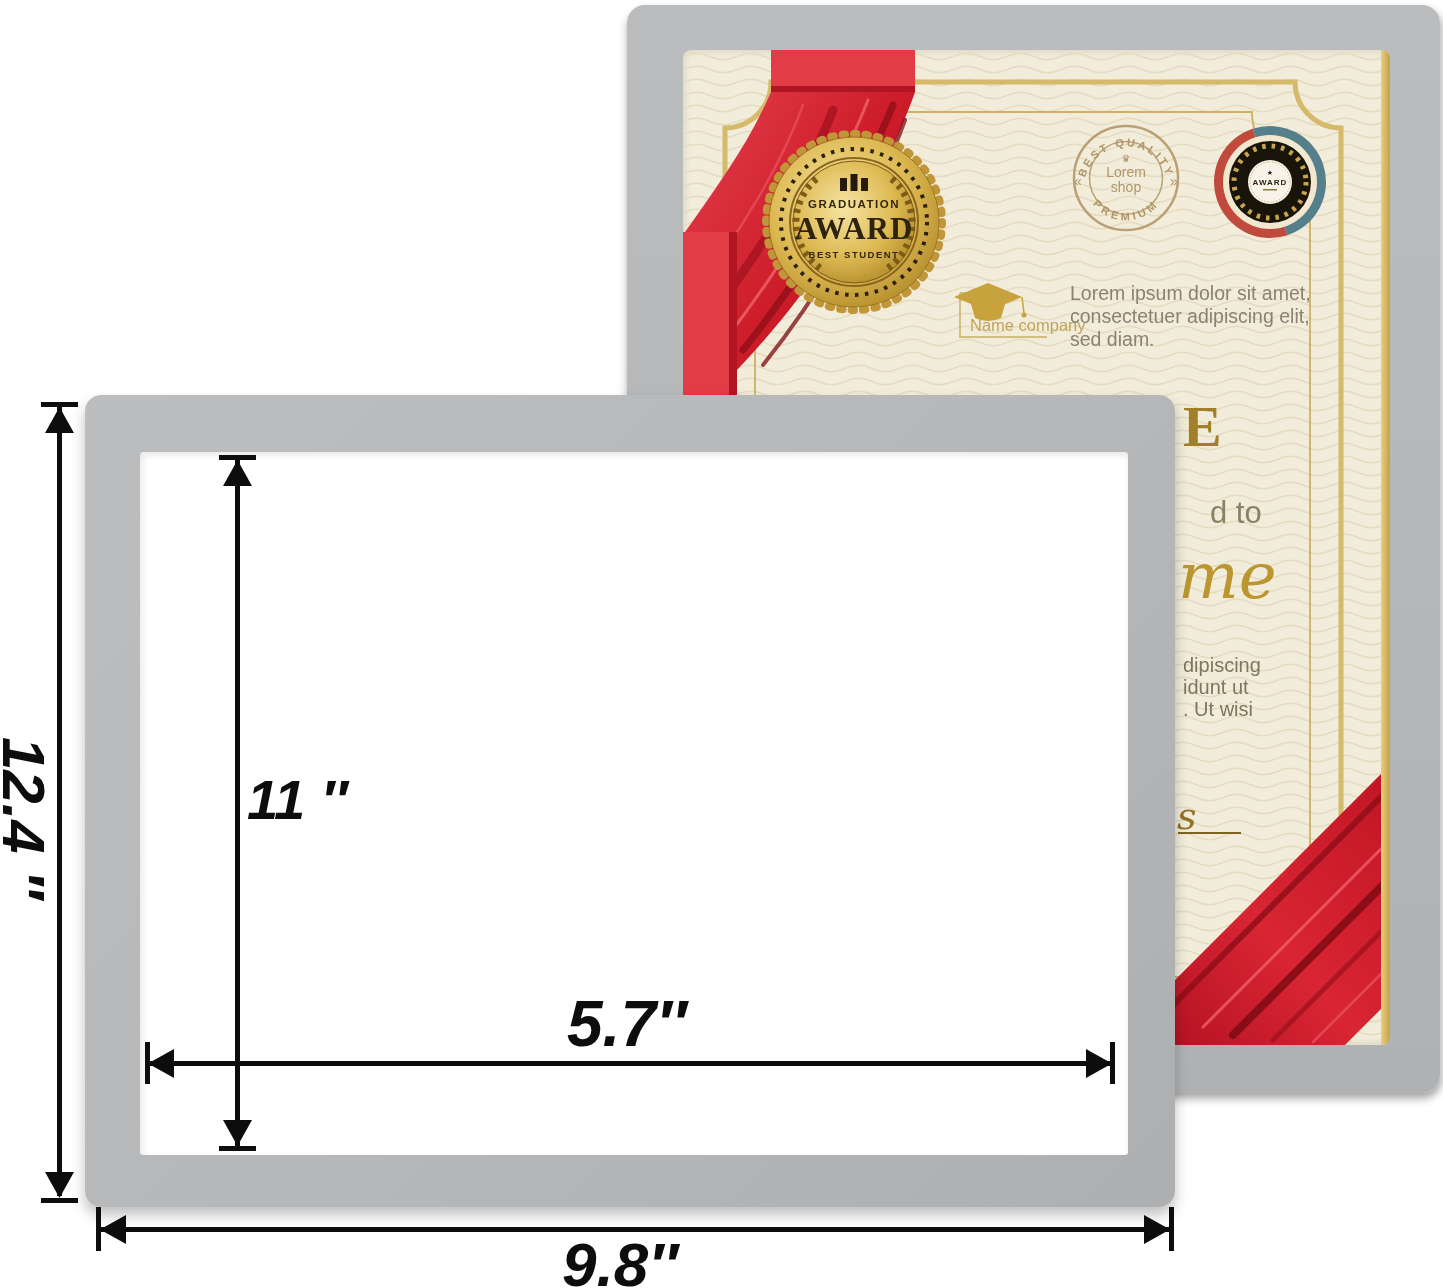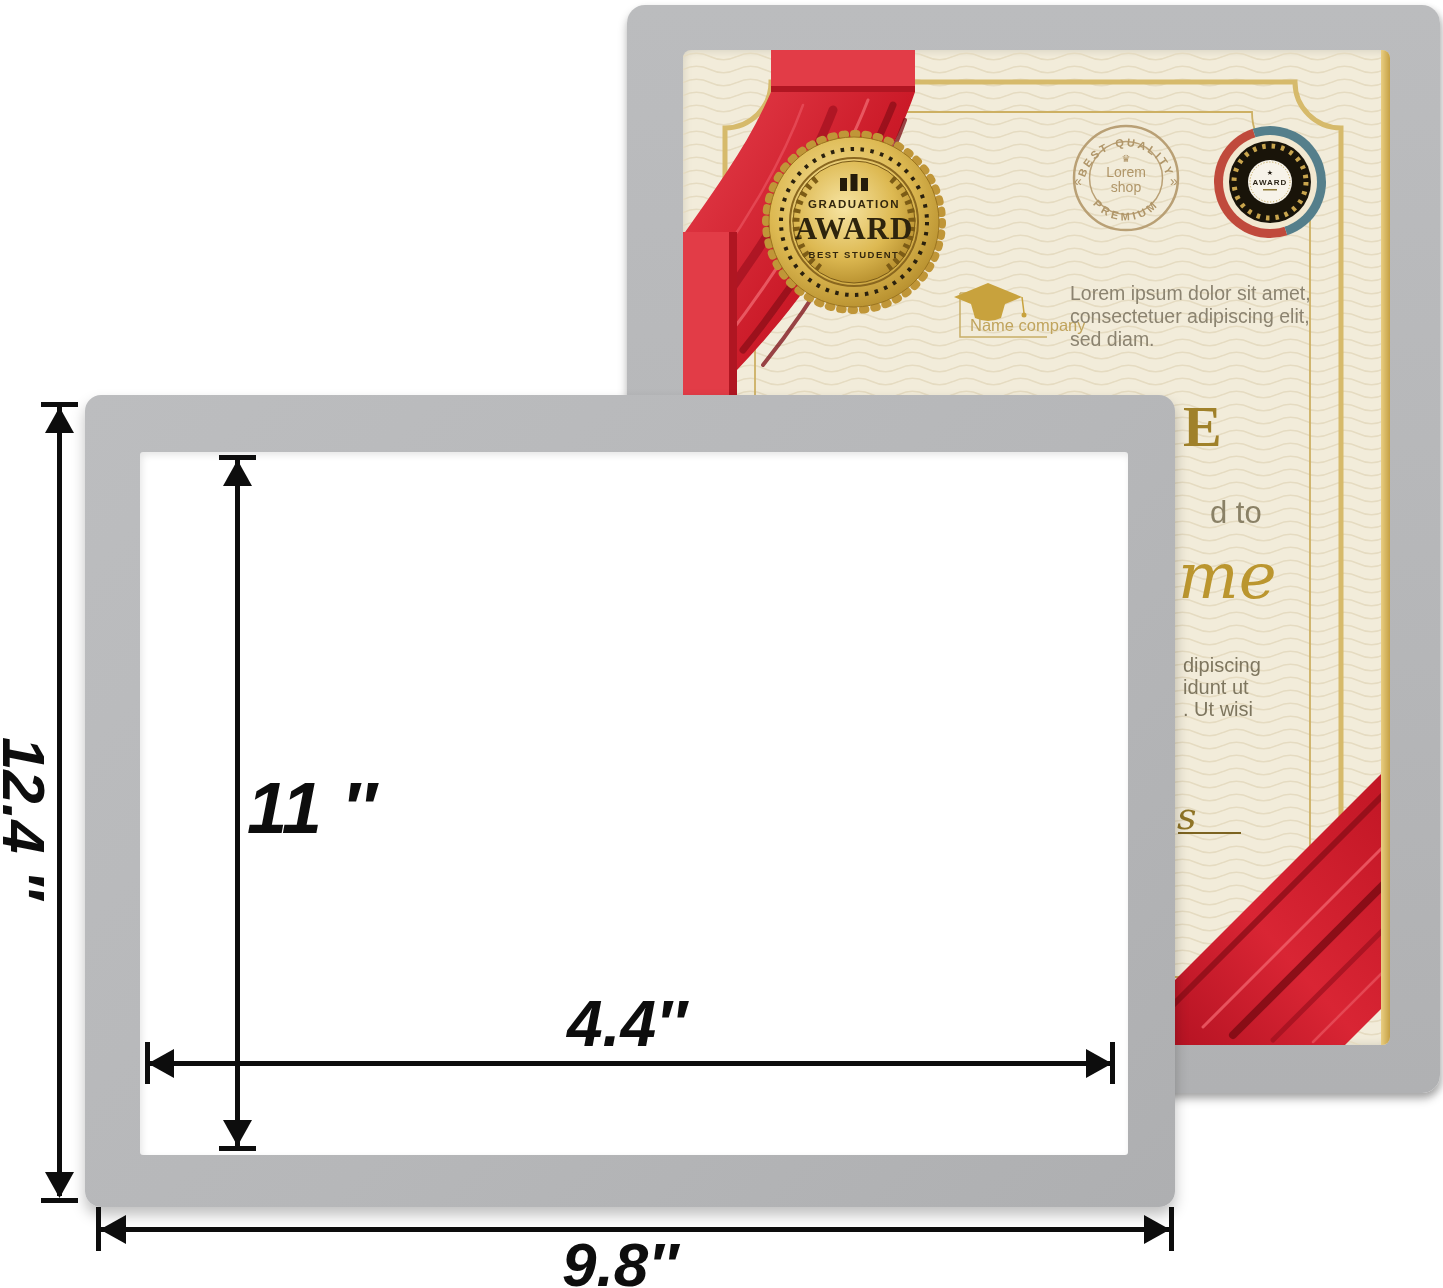--- a/index.html
+++ b/index.html
@@ -204,17 +204,17 @@
     <g fill="#0d0d0d">
       <rect x="96" y="1207" width="5" height="44"></rect>
       <rect x="99" y="1227" width="1072" height="5"></rect>
       <polygon points="100,1229.5 126,1215 126,1244"></polygon>
       <polygon points="1170,1229.5 1144,1215 1144,1244"></polygon>
       <rect x="1169" y="1207" width="5" height="44"></rect>
     </g>
   </svg>
 
   <div class="dim-label dim-rot" style="left:-67px;top:788px;width:180px;height:60px;font-size:60px;">12.4 ″</div>
-  <div class="dim-label" style="left:247px;top:772px;font-size:72px;">11 ″</div>
-  <div class="dim-label" style="left:567px;top:992px;font-size:64px;">4.4″</div>
+  <div class="dim-label" style="left:247px;top:772px;font-size:56px;">11 ″</div>
+  <div class="dim-label" style="left:567px;top:992px;font-size:64px;">5.7″</div>
   <div class="dim-label" style="left:562px;top:1234px;font-size:62px;">9.8″</div>
 
 </div>
 
 </body></html>

